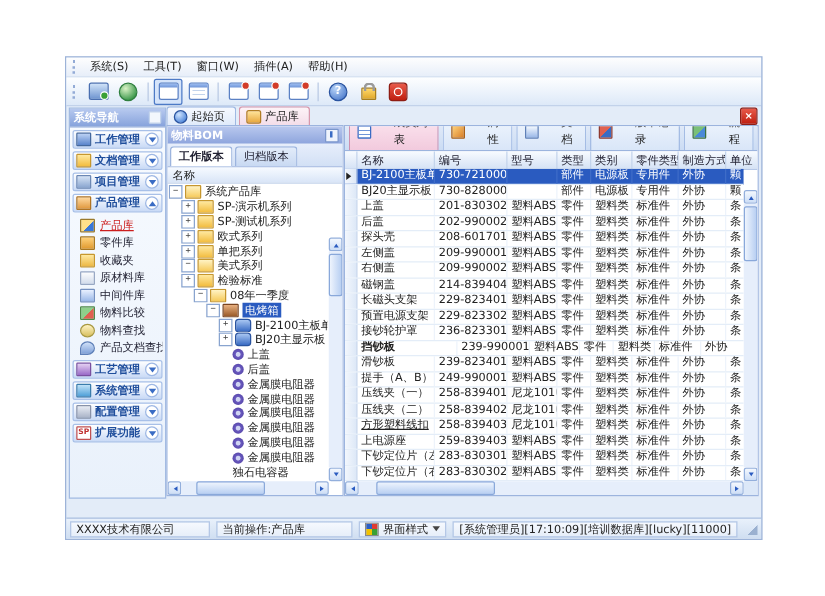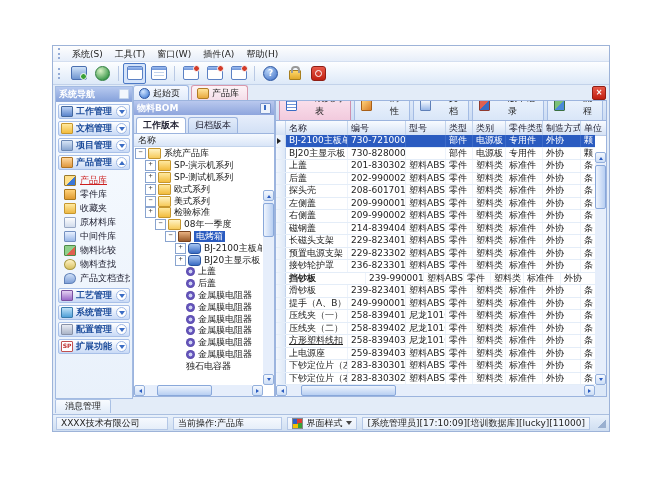--- a/index.html
+++ b/index.html
@@ -374,20 +374,26 @@
               <span class="tlabel">SP-测试机系列</span>
             </div>
             <div class="tree-row">
               <span style="width: 10px; flex: 0 0 auto;"></span>
               <span class="exp plus"></span>
               <span class="ticon folder"></span>
               <span class="tlabel">欧式系列</span>
             </div>
             <div class="tree-row">
               <span style="width: 10px; flex: 0 0 auto;"></span>
+              <span class="exp plus"></span>
+              <span class="ticon folder"></span>
+              <span class="tlabel">单把系列</span>
+            </div>
+            <div class="tree-row">
+              <span style="width: 10px; flex: 0 0 auto;"></span>
               <span class="exp minus"></span>
               <span class="ticon folder-open"></span>
               <span class="tlabel">美式系列</span>
             </div>
             <div class="tree-row">
               <span style="width: 10px; flex: 0 0 auto;"></span>
               <span class="exp plus"></span>
               <span class="ticon folder"></span>
               <span class="tlabel">检验标准</span>
             </div>
@@ -772,23 +778,20 @@
               <span class="sb-thumb" style="top:0;bottom:0;left:14px;width:95px;"></span>
             </span>
           <span class="sb-btn">
               <span class="stri right"></span>
             </span>
         </div>
         <div class="sb-corner"></div>
       </div>
     </div>
 
-    <div class="msgstrip">
-      <span class="msgtab">消息管理</span>
-    </div>
 
     <div class="statusbar">
       <span class="scell company">XXXX技术有限公司</span>
       <span class="scell operation">当前操作:产品库</span>
       <span class="scell">
         <span class="styleico"></span>
         <span>界面样式</span>
         <span class="ddarrow"></span>
       </span>
       <span class="scell">[系统管理员][17:10:09][培训数据库][lucky][11000]</span>

